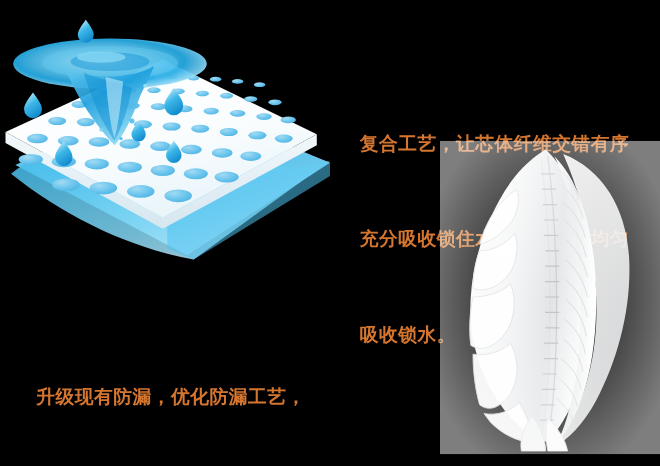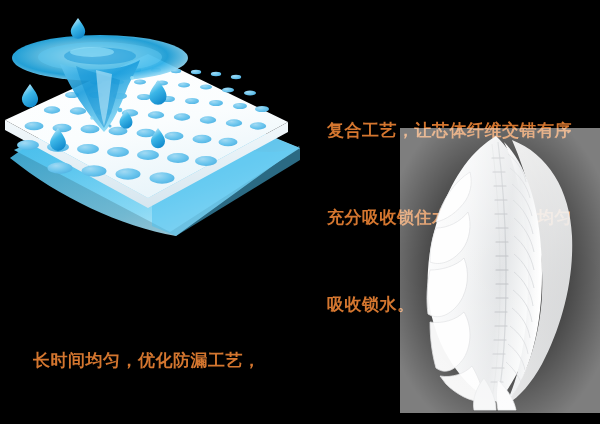--- a/index.html
+++ b/index.html
@@ -216,21 +216,21 @@
     </svg>
   </div>
 
   <div id="copy-absorption" class="copy-block" style="color: rgb(212, 118, 47);">
     <span class="copy-line">复合工艺，让芯体纤维交错有序</span>
     <span class="copy-line">充分吸收锁住水分，长时间均匀</span>
     <span class="copy-line">吸收锁水。</span>
   </div>
 
   <div id="copy-leakguard" class="copy-block" style="color: rgb(212, 118, 47);">
-    <span class="copy-line">长时间均匀，优化防漏工艺，</span>
+    <span class="copy-line">升级现有防漏，优化防漏工艺，</span>
     
     
   </div>
 
   <div id="photo-leak-guard-cuff">
     <svg width="200" height="285" viewBox="0 0 200 285" xmlns="http://www.w3.org/2000/svg">
       <defs>
         <linearGradient id="cuffBody" x1="0" y1="0" x2="1" y2="0.3">
           <stop offset="0%" stop-color="#FFFFFF"></stop>
           <stop offset="40%" stop-color="#F4F5F6"></stop>

